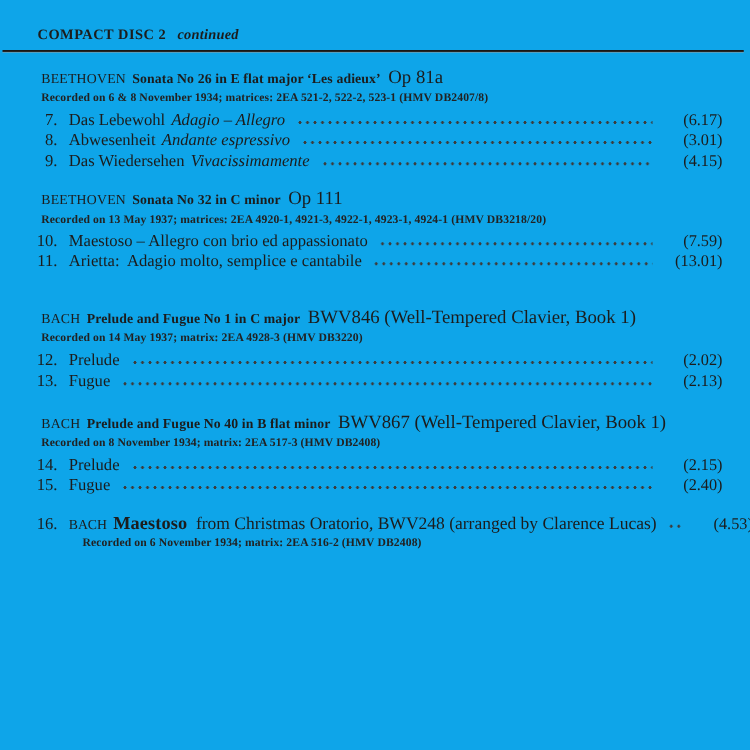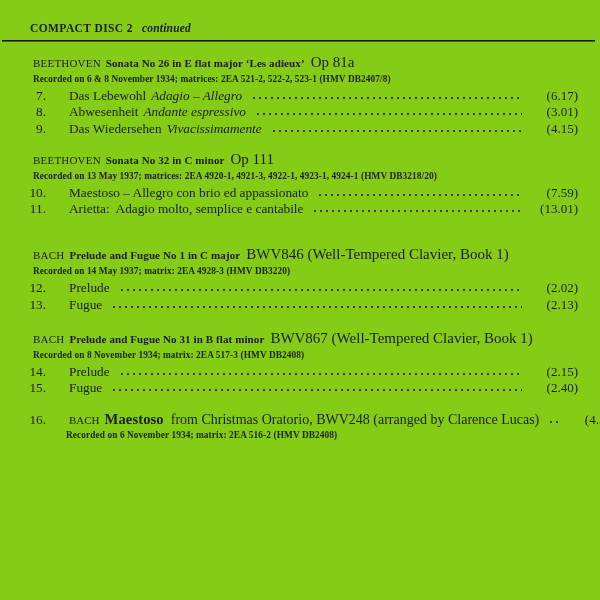--- a/index.html
+++ b/index.html
@@ -1,19 +1,19 @@
 <!DOCTYPE html>
 <html><head>
 <meta charset="utf-8">
 <style>
   html,body{margin:0;padding:0;background:#e9e9e9;}
   .page{
     position:relative;
     width:600px;height:600px;
-    background:#84cc16;
+    background:#0ea5e9;
     box-sizing:border-box;
     padding:22px 22px 0 30px;
     font-family:"Liberation Serif", serif;
     color:#1c1c1c;
     overflow:hidden;
   }
   .header{display:flex;align-items:baseline;gap:9px;height:16px;}
   .hdr-title{font-size:11.5px;font-weight:bold;letter-spacing:0.4px;}
   .hdr-cont{font-size:11.5px;font-style:italic;font-weight:bold;letter-spacing:0.2px;}
   .rule{
@@ -32,21 +32,21 @@
   .opus{font-size:15px;margin-left:6px;}
   .rec{
     font-size:9.3px;font-weight:bold;line-height:12px;
     margin:0 0 3px 3px;letter-spacing:0.1px;color:#222;
   }
   .row{
     display:flex;align-items:baseline;
     font-size:13.3px;line-height:16.3px;
   }
   .num{flex:none;width:28px;text-align:right;margin-left:-12px;}
-  .ttl{flex:none;margin-left:23px;white-space:pre;}
+  .ttl{flex:none;margin-left:9px;white-space:pre;}
   .tempo{font-style:italic;margin-left:5px;}
   .leader{
     flex:1 1 auto;height:4px;margin:0 10px 0 9px;
     background-image:radial-gradient(circle,#3c3c3c 1.05px,transparent 1.3px);
     background-size:6px 4px;
     background-repeat:repeat-x;
     background-position:0 100%;
     min-width:12px;
   }
   .time{flex:none;width:46px;text-align:right;font-size:13px;}
@@ -124,21 +124,21 @@
     <div class="row">
       <span class="num">13.</span>
       <span class="ttl"><span>Fugue</span></span>
       <span class="leader"></span>
       <span class="time">(2.13)</span>
     </div>
   </div>
 
   <div class="section s4">
     <div class="sec-head">
-      <span class="composer">BACH</span><span class="work">Prelude and Fugue No 31 in B flat minor</span><span class="opus">BWV867 (Well-Tempered Clavier, Book 1)</span>
+      <span class="composer">BACH</span><span class="work">Prelude and Fugue No 40 in B flat minor</span><span class="opus">BWV867 (Well-Tempered Clavier, Book 1)</span>
     </div>
     <div class="rec">Recorded on 8 November 1934; matrix: 2EA 517-3 (HMV DB2408)</div>
     <div class="row">
       <span class="num">14.</span>
       <span class="ttl"><span>Prelude</span></span>
       <span class="leader"></span>
       <span class="time">(2.15)</span>
     </div>
     <div class="row">
       <span class="num">15.</span>

